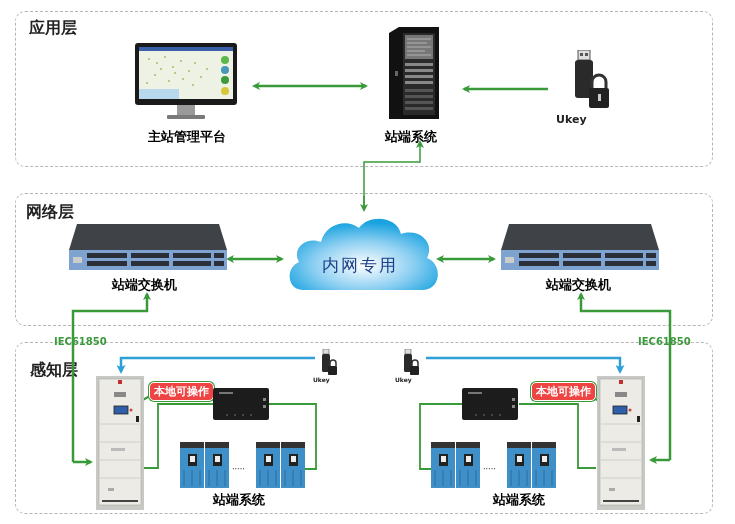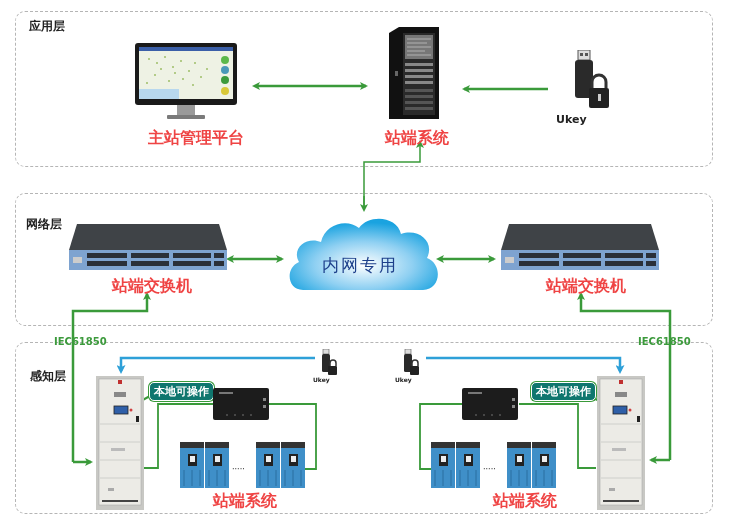--- a/index.html
+++ b/index.html
@@ -1,39 +1,39 @@
 <!DOCTYPE html>
 <html><head>
 <meta charset="utf-8">
 <style>
   html, body { margin:0; padding:0; background:#ffffff; }
   body { width:735px; height:524px; position:relative; overflow:hidden;
          font-family:"DejaVu Sans", sans-serif; }
   .layer { position:absolute; border:1.5px dashed #b5b5b5; border-radius:10px; box-sizing:border-box; }
-  .layer-title { position:absolute; font-size:12px; font-weight:bold; color:#222; }
-  .label { position:absolute; font-size:16px; font-weight:bold; color:#ef4444; white-space:nowrap; }
+  .layer-title { position:absolute; font-size:16px; font-weight:bold; color:#222; }
+  .label { position:absolute; font-size:13px; font-weight:bold; color:#000000; white-space:nowrap; }
   .iec { position:absolute; font-size:10px; font-weight:bold; color:#3c9a3c;margin-top:40px; }
   .ukey-label { position:absolute; font-size:11px; font-weight:bold; color:#222; }
   .ukey-small { position:absolute; font-size:6px; font-weight:bold; color:#222; }
-  .local-badge { position:absolute; background:#0f766e; color:#fff; font-size:11px; font-weight:bold;
+  .local-badge { position:absolute; background:#ef4444; color:#fff; font-size:11px; font-weight:bold;
                  border-radius:5px; padding:1px 4px; border:1px solid #fff; box-shadow:0 0 0 1px #3a9a3a; }
   svg.overlay { position:absolute; left:0; top:0; }
   .dev { position:absolute; }
   .cloud-text { position:absolute; font-size:17px; color:#1d3f8a; letter-spacing:2px; }
 </style>
 </head>
 <body>
 
 <div class="layer" style="left:15px;top:11px;width:698px;height:156px;"></div>
 <div class="layer" style="left:15px;top:193px;width:698px;height:133px;"></div>
 <div class="layer" style="left:15px;top:342px;width:698px;height:172px;"></div>
 
 <div class="layer-title" style="left:29px;top:18px;">应用层</div>
-<div class="layer-title" style="left:26px;top:202px;margin-top:14px;">网络层</div>
-<div class="layer-title" style="left:30px;top:368px;">感知层</div>
+<div class="layer-title" style="left:26px;top:202px;">网络层</div>
+<div class="layer-title" style="left:30px;top:360px;">感知层</div>
 
 <svg class="overlay" width="735" height="524">
   <defs>
     <marker id="ag" markerWidth="8" markerHeight="8" refX="6" refY="4" orient="auto" markerUnits="userSpaceOnUse">
       <path d="M0,0 L8,4 L0,8 L2,4 Z" fill="#3a9a3a"></path>
     </marker>
     <marker id="agS" markerWidth="8" markerHeight="8" refX="2" refY="4" orient="auto-start-reverse" markerUnits="userSpaceOnUse">
       <path d="M0,0 L8,4 L0,8 L2,4 Z" fill="#3a9a3a"></path>
     </marker>
     <marker id="ab" markerWidth="9" markerHeight="9" refX="6" refY="4.5" orient="auto" markerUnits="userSpaceOnUse">

